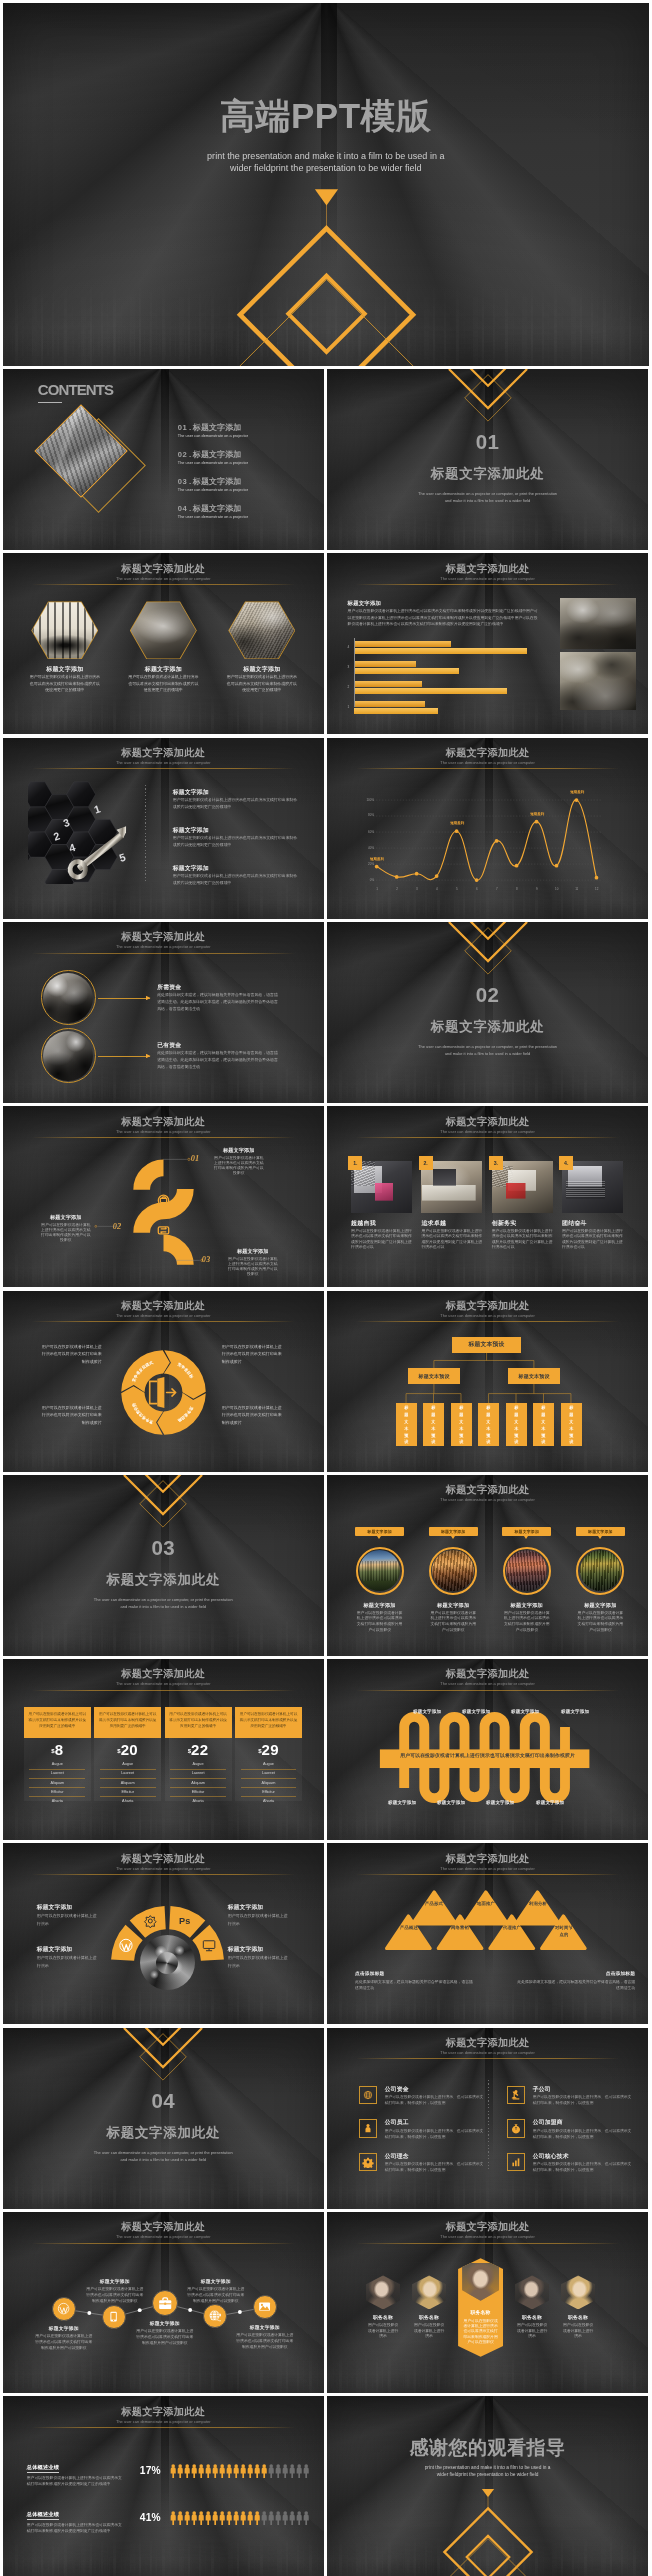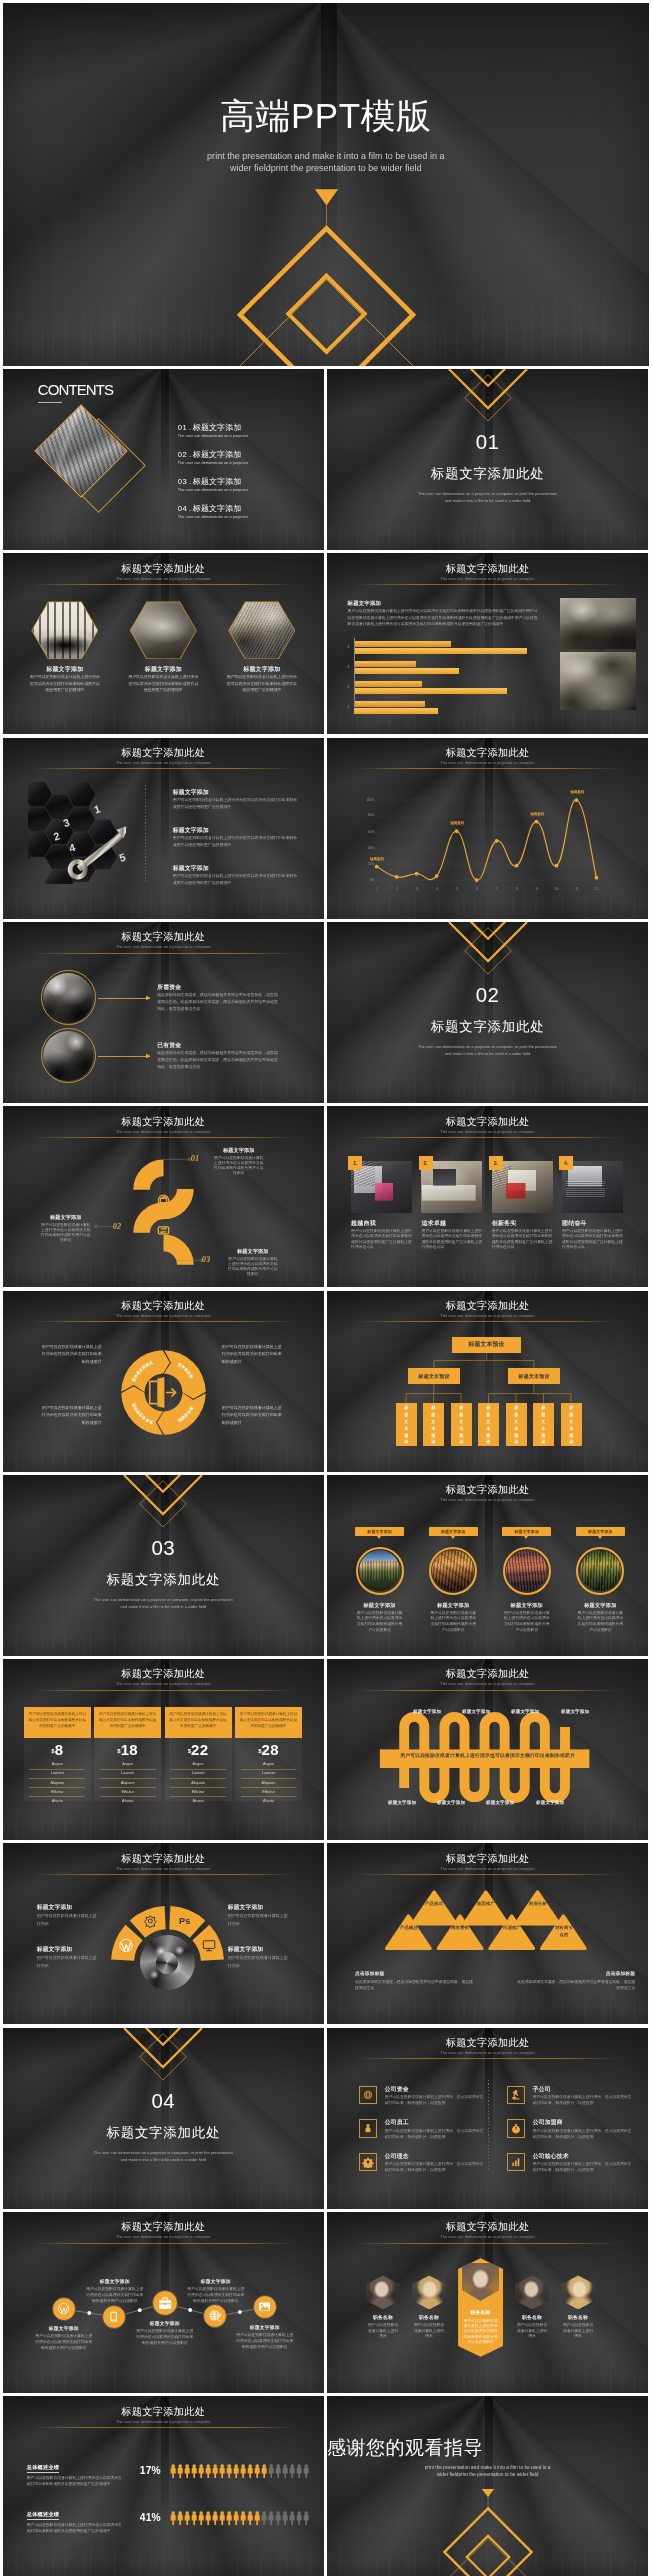--- a/index.html
+++ b/index.html
@@ -41,21 +41,21 @@
   rgba(0,0,0,0) 360deg);}
 .rayset:after{content:"";position:absolute;inset:0;
  background:linear-gradient(180deg,rgba(0,0,0,.18) 0%,rgba(0,0,0,0) 38%);}
 .pylon{position:absolute;left:49.2%;top:0;width:2.6%;height:74%;
   background:linear-gradient(180deg,rgba(10,10,10,.72),rgba(22,22,22,.42) 56%,rgba(30,30,30,0));}
 .city{position:absolute;left:0;right:0;bottom:0;height:26%;}
 .haze{position:absolute;inset:0;background:radial-gradient(120% 70% at 50% 100%,rgba(255,255,255,.05),rgba(255,255,255,0) 70%);}
 .vig{position:absolute;inset:0;box-shadow:inset 0 0 39px 9.3px rgba(0,0,0,.26);}
 
 
-.h-cn{color:#ffffff;font-weight:normal;}
+.h-cn{color:#a3a3a3;font-weight:bold;}
 .h-en{color:#8a8a8a;}
 .rule{height:0.9px;background:linear-gradient(90deg,rgba(201,146,44,0) 0%,rgba(201,146,44,.62) 22%,rgba(201,146,44,.62) 78%,rgba(201,146,44,0) 100%);}
 .hdr{position:absolute;left:0;right:0;top:9.3px;text-align:center;}
 .hdr .t{font-size:10.2px;line-height:12px;letter-spacing:0.3px;}
 .hdr .s{font-size:3.9px;line-height:7.5px;letter-spacing:0.05px;}
 .hdr .r{margin:1.9px 9% 0;}
 .mini{font-size:3.9px;line-height:6.5px;color:#b2b2b2;}
 .lbl{font-size:5px;line-height:6.5px;color:#ececec;font-weight:bold;}
 
 .city{background:
@@ -397,21 +397,21 @@
 .pp-lab{font-size:5.2px;font-weight:bold;color:#fff;border-bottom:0.7px solid #cfcfcf;display:inline-block;padding-bottom:1.1px;margin-bottom:2.3px;letter-spacing:0.2px;}
 .pp-tx .mini{font-size:3.8px;line-height:6px;width:98px;}
 .pp-pct{width:39px;text-align:center;font-size:10.2px;font-weight:bold;color:#fff;flex:none;letter-spacing:0.2px;}
 .pp-figs{display:flex;gap:0.6px;}
 .pp-figs i{display:block;width:6.4px;}
 .pp-figs svg{width:6.4px;height:14px;display:block;}
 .pp-figs .on svg{fill:#F2A733;}
 .pp-figs .off svg{fill:#6e6e6e;}
 
 
-.th-title{left:0;right:0;top:41px;text-align:left;font-size:19px;line-height:22.4px;letter-spacing:0.5px;}
+.th-title{left:0;right:0;top:41px;text-align:center;font-size:19px;line-height:22.4px;letter-spacing:0.5px;}
 .th-sub{left:0;right:0;top:69px;text-align:center;font-size:4.8px;line-height:6.9px;color:#c8c8c8;}
 .th-art{left:50%;top:93px;width:112px;height:102px;margin-left:-56px;overflow:visible;}
 </style>
 </head>
 <body>
 
 <div class="sheet">
 <div class="grid">
 <div class="slide full s-cover">
         <div class="bg">
@@ -1077,21 +1077,21 @@
                 <li>Laoreet</li>
                 <li>Aliquam</li>
                 <li>Efficitur</li>
                 <li>Aharta</li>
               </ul>
             </div>
           </div>
           <div class="pr-col">
             <div class="pr-head mini">用户可以在投影仪或者计算机上可以将演示文稿打印出来制作成胶片以便应用到更广泛的领域中</div>
             <div class="pr-body">
-              <div class="pr-price"><span class="pr-cur">$</span><span class="pr-val">18</span></div>
+              <div class="pr-price"><span class="pr-cur">$</span><span class="pr-val">20</span></div>
               <ul class="pr-list">
                 <li>Augue</li>
                 <li>Laoreet</li>
                 <li>Aliquam</li>
                 <li>Efficitur</li>
                 <li>Aharta</li>
               </ul>
             </div>
           </div>
           <div class="pr-col">
@@ -1103,21 +1103,21 @@
                 <li>Laoreet</li>
                 <li>Aliquam</li>
                 <li>Efficitur</li>
                 <li>Aharta</li>
               </ul>
             </div>
           </div>
           <div class="pr-col">
             <div class="pr-head mini">用户可以在投影仪或者计算机上可以将演示文稿打印出来制作成胶片以便应用到更广泛的领域中</div>
             <div class="pr-body">
-              <div class="pr-price"><span class="pr-cur">$</span><span class="pr-val">28</span></div>
+              <div class="pr-price"><span class="pr-cur">$</span><span class="pr-val">29</span></div>
               <ul class="pr-list">
                 <li>Augue</li>
                 <li>Laoreet</li>
                 <li>Aliquam</li>
                 <li>Efficitur</li>
                 <li>Aharta</li>
               </ul>
             </div>
           </div>
         </div>

